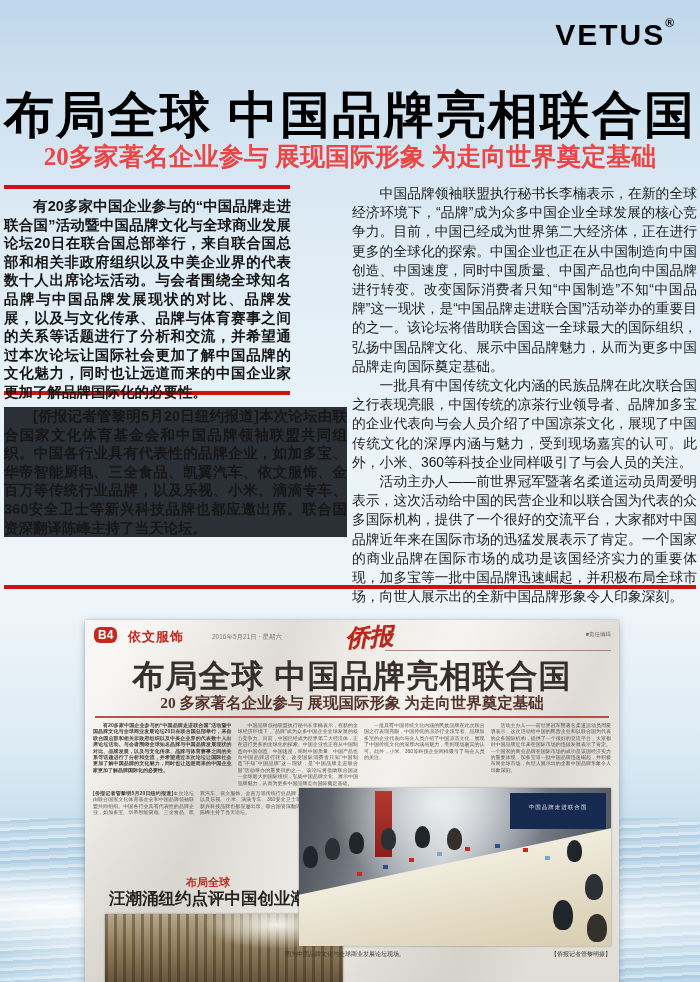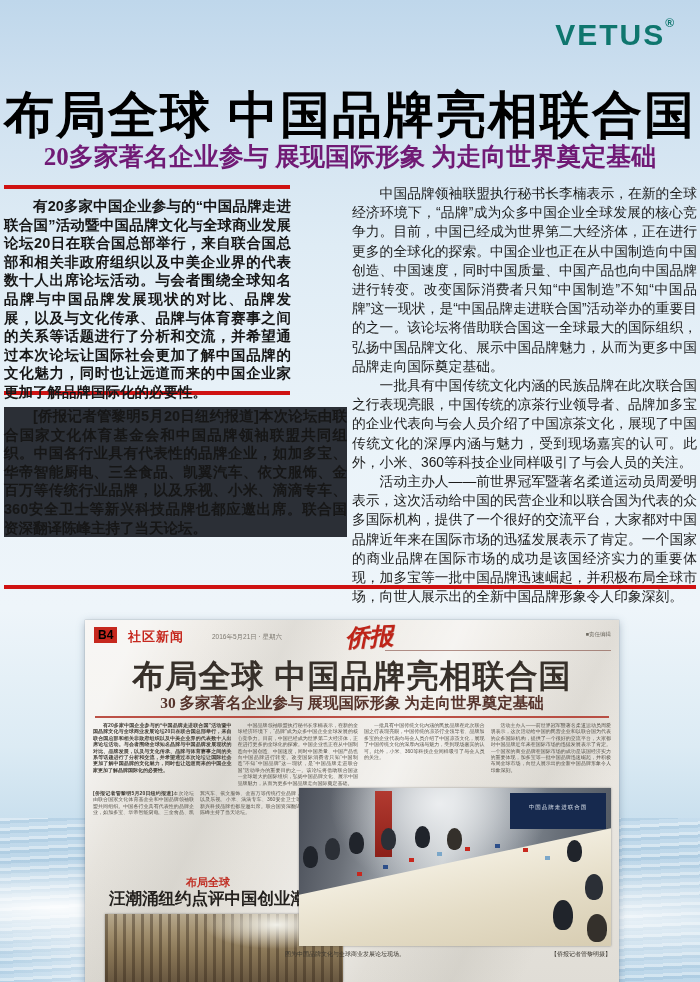--- a/index.html
+++ b/index.html
@@ -12,48 +12,48 @@
   
   .water{
     position:absolute; left:0; top:818px; width:700px; height:164px;
     background:
       radial-gradient(ellipse at 8% 55%, rgba(255,255,255,.95), rgba(255,255,255,0) 38%),
       radial-gradient(ellipse at 30% 85%, rgba(255,255,255,.8), rgba(255,255,255,0) 35%),
       radial-gradient(ellipse at 88% 60%, rgba(255,255,255,.75), rgba(255,255,255,0) 42%),
       repeating-linear-gradient(177deg, rgba(255,255,255,.35) 0 3px, rgba(140,180,210,.28) 3px 6px, rgba(190,215,235,.25) 6px 10px),
       linear-gradient(180deg,#c9dfee 0%,#aecde2 55%,#bdd8ea 100%);
   }
-  .logo{ position:absolute; top:16px; right:26px; color:#0f766e; font-weight:bold;
+  .logo{ position:absolute; top:16px; right:26px; color:#000000; font-weight:bold;
          font-size:30px; letter-spacing:2px; font-family:"Liberation Sans",sans-serif;}
   .logo sup{ font-size:12px; letter-spacing:0; vertical-align:18px;}
   .main-title{ position:absolute; top:82px; left:0; width:700px; text-align:center;
 Markdown     color:#0b0b0b; font-weight:900; font-size:50px; letter-spacing:2px; white-space:nowrap;}
   .main-sub{ position:absolute; top:140px; left:0; width:700px; text-align:center;
-     font-family:"Liberation Serif",serif; font-weight:bold; font-size:25px; color:#701a75; white-space:nowrap;}
+     font-family:"Liberation Serif",serif; font-weight:bold; font-size:25px; color:#ef4444; white-space:nowrap;}
   .redrule{ position:absolute; background:#cf1212; height:4px;}
   #rule1{ left:4px; top:185px; width:286px;}
   #rule2{ left:4px; top:391px; width:286px;}
   #rule3{ left:4px; top:585px; width:692px;}
   .col-left{ position:absolute; left:4px; top:197px; width:287px;}
   .col-left p{ font-size:14.5px; line-height:18.6px; font-weight:bold; color:#161616;
      text-align:justify; text-indent:2em;}
   .col-left .p2{ position:absolute; top:210px; left:0; width:343px;}
   .col-right{ position:absolute; left:352px; top:184px; width:345px;}
   .col-right p{ font-size:13.8px; line-height:19.2px; color:#1c1c1c; text-align:justify; text-indent:2em;}
   
   .clip{
     position:absolute; left:85px; top:620px; width:534px; height:364px;
     background:
       linear-gradient(115deg, rgba(255,255,255,.55) 8%, rgba(255,255,255,0) 18%, rgba(170,168,160,.22) 30%, rgba(255,255,255,0) 40%, rgba(255,255,255,.45) 54%, rgba(255,255,255,0) 63%, rgba(165,162,152,.2) 76%, rgba(255,255,255,0) 86%),
       linear-gradient(180deg,#efece7 0%,#e8e5df 55%,#e0ddd6 100%);
     box-shadow:0 2px 8px rgba(70,95,120,.4), 0 0 1px rgba(90,90,90,.6);
   }
   .clip *{ position:absolute; }
-  .np-b4{ left:9px; top:7px; background:#c6281e; color:#000000; font-weight:bold; font-size:12px;
-      padding:1px 4px; line-height:14px;}
+  .np-b4{ left:9px; top:7px; background:#c6281e; color:#ffffff; font-weight:bold; font-size:12px;
+      padding:1px 4px; line-height:14px;border-radius:6px;}
   .np-section{ left:43px; top:8px; color:#c6281e; font-weight:bold; font-size:13px; letter-spacing:1px;}
   .np-date{ left:127px; top:13px; color:#7c786f; font-size:6.5px;}
   .np-logo{ left:260px; top:1px; color:#bf2418; font-size:24px; font-weight:bold; font-style:italic;
       font-family:"DejaVu Serif",serif; transform:rotate(-3deg); text-shadow:0.5px 0.5px 0 rgba(150,30,20,.5);}
   .np-editor{ right:8px; top:11px; color:#6e6a61; font-size:5.5px;}
   .np-hairline{ left:300px; right:8px; top:30px; height:1px; background:rgba(120,60,50,.55);}
   .np-headline{ left:0; top:35px; width:100%; text-align:center; font-weight:900; font-size:32px;
       color:#37302a; letter-spacing:1px; white-space:nowrap;}
   .np-subhead{ left:0; top:73px; width:100%; text-align:center; font-family:"Liberation Serif",serif;
       font-weight:bold; font-size:15.5px; color:#56342c; white-space:nowrap;}
@@ -122,28 +122,28 @@
 </div>
 
 <div class="col-right">
   <p>中国品牌领袖联盟执行秘书长李楠表示，在新的全球经济环境下，“品牌”成为众多中国企业全球发展的核心竞争力。目前，中国已经成为世界第二大经济体，正在进行更多的全球化的探索。中国企业也正在从中国制造向中国创造、中国速度，同时中国质量、中国产品也向中国品牌进行转变。改变国际消费者只知“中国制造”不知“中国品牌”这一现状，是“中国品牌走进联合国”活动举办的重要目的之一。该论坛将借助联合国这一全球最大的国际组织，弘扬中国品牌文化、展示中国品牌魅力，从而为更多中国品牌走向国际奠定基础。</p>
   <p>一批具有中国传统文化内涵的民族品牌在此次联合国之行表现亮眼，中国传统的凉茶行业领导者、品牌加多宝的企业代表向与会人员介绍了中国凉茶文化，展现了中国传统文化的深厚内涵与魅力，受到现场嘉宾的认可。此外，小米、360等科技企业同样吸引了与会人员的关注。</p>
   <p>活动主办人——前世界冠军暨著名柔道运动员周爱明表示，这次活动给中国的民营企业和以联合国为代表的众多国际机构，提供了一个很好的交流平台，大家都对中国品牌近年来在国际市场的迅猛发展表示了肯定。一个国家的商业品牌在国际市场的成功是该国经济实力的重要体现，加多宝等一批中国品牌迅速崛起，并积极布局全球市场，向世人展示出的全新中国品牌形象令人印象深刻。</p>
 </div>
 
 <div class="clip">
   <div class="np-b4">B4</div>
-  <div class="np-section">社区新闻</div>
+  <div class="np-section">依文服饰</div>
   <div class="np-date">2016年5月21日 · 星期六</div>
   <div class="np-logo">侨报</div>
   <div class="np-editor">■责任编辑</div>
   <div class="np-hairline"></div>
 
   <div class="np-headline">布局全球 中国品牌亮相联合国</div>
-  <div class="np-subhead">30 多家著名企业参与 展现国际形象 为走向世界奠定基础</div>
+  <div class="np-subhead">20 多家著名企业参与 展现国际形象 为走向世界奠定基础</div>
   <div class="np-redrule"></div>
 
   <div class="np-cols">
     <div>有20多家中国企业参与的“中国品牌走进联合国”活动暨中国品牌文化与全球商业发展论坛20日在联合国总部举行，来自联合国总部和相关非政府组织以及中美企业界的代表数十人出席论坛活动。与会者围绕全球知名品牌与中国品牌发展现状的对比、品牌发展，以及与文化传承、品牌与体育赛事之间的关系等话题进行了分析和交流，并希望通过本次论坛让国际社会更加了解中国品牌的文化魅力，同时也让远道而来的中国企业家更加了解品牌国际化的必要性。</div>
     <div>中国品牌领袖联盟执行秘书长李楠表示，在新的全球经济环境下，“品牌”成为众多中国企业全球发展的核心竞争力。目前，中国已经成为世界第二大经济体，正在进行更多的全球化的探索。中国企业也正在从中国制造向中国创造、中国速度，同时中国质量、中国产品也向中国品牌进行转变。改变国际消费者只知“中国制造”不知“中国品牌”这一现状，是“中国品牌走进联合国”活动举办的重要目的之一。该论坛将借助联合国这一全球最大的国际组织，弘扬中国品牌文化、展示中国品牌魅力，从而为更多中国品牌走向国际奠定基础。</div>
     <div>一批具有中国传统文化内涵的民族品牌在此次联合国之行表现亮眼，中国传统的凉茶行业领导者、品牌加多宝的企业代表向与会人员介绍了中国凉茶文化，展现了中国传统文化的深厚内涵与魅力，受到现场嘉宾的认可。此外，小米、360等科技企业同样吸引了与会人员的关注。</div>
     <div>活动主办人——前世界冠军暨著名柔道运动员周爱明表示，这次活动给中国的民营企业和以联合国为代表的众多国际机构，提供了一个很好的交流平台，大家都对中国品牌近年来在国际市场的迅猛发展表示了肯定。一个国家的商业品牌在国际市场的成功是该国经济实力的重要体现，加多宝等一批中国品牌迅速崛起，并积极布局全球市场，向世人展示出的全新中国品牌形象令人印象深刻。</div>
   </div>
 
   <div class="np-lowleft"><span class="lead">[侨报记者管黎明5月20日纽约报道]</span><span>本次论坛由联合国家文化体育基金会和中国品牌领袖联盟共同组织。中国各行业具有代表性的品牌企业，如加多宝、华帝智能厨电、三全食品、凯翼汽车、依文服饰、金百万等传统行业品牌，以及乐视、小米、滴滴专车、360安全卫士等新兴科技品牌也都应邀出席。联合国资深翻译陈峰主持了当天论坛。</span></div>

